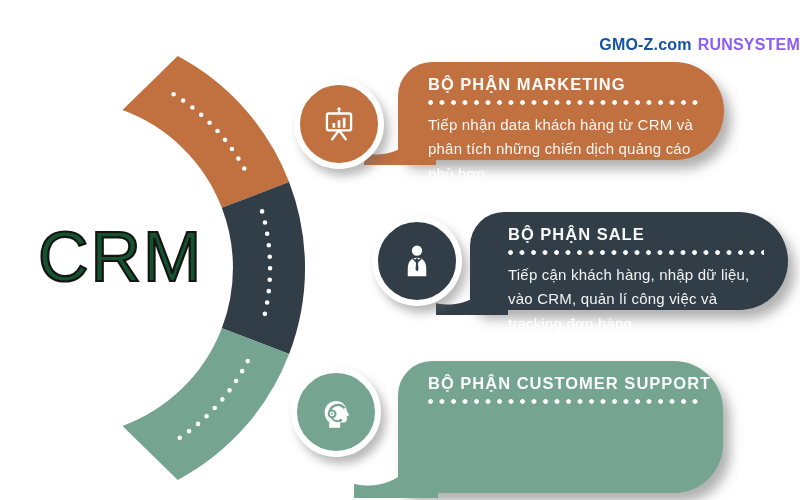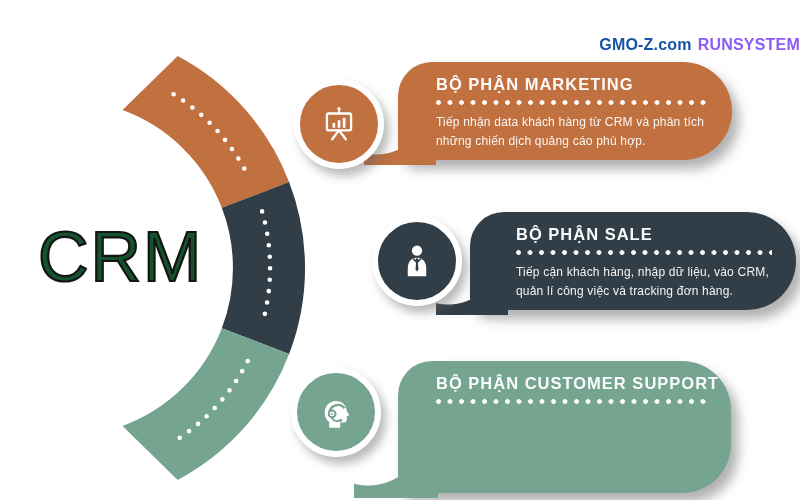--- a/index.html
+++ b/index.html
@@ -31,21 +31,21 @@
 
   
   .card{
     position:absolute;color:#fff;
     box-shadow:7px 9px 12px rgba(100,100,100,0.5);
   }
   .card .inner{position:relative;z-index:1;}
   .card.orange{--c:#C1703F;background:var(--c);}
   .card.navy  {--c:#323E47;background:var(--c);}
   .card.teal  {--c:#75A491;background:var(--c);}
-  .card{border-radius:34px 49px 49px 12px;padding-left:8px;}
+  .card{border-radius:34px 49px 49px 12px;}
   .tail{
     position:absolute;left:-34px;bottom:-5px;width:72px;height:58px;z-index:0;
     background:radial-gradient(circle 54px at 12px -6px, rgba(0,0,0,0) 53px, var(--c) 54px);
   }
   .tail.big{left:-44px;width:84px;height:62px;
     background:radial-gradient(circle 58px at 14px -8px, rgba(0,0,0,0) 57px, var(--c) 58px);}
 
   .card1{left:398px;top:62px;width:326px;height:98px;}
   .card2{left:470px;top:212px;width:318px;height:98px;}
   .card3{left:398px;top:361px;width:325px;height:132px;}
@@ -55,21 +55,21 @@
   .card-title{
     font-size:16.5px;letter-spacing:1px;font-weight:600;
     color:rgba(255,255,255,0.97);margin:0 0 6px 0;white-space:nowrap;
   }
   .dots-sep{
     height:5px;margin-bottom:8px;
     background-image:radial-gradient(circle 2.3px at 2.5px 2.5px, #ffffff 2.1px, rgba(255,255,255,0) 2.5px);
     background-size:11.5px 5px;background-repeat:repeat-x;
   }
   .card-desc{
-    font-size:12px;line-height:1.62;letter-spacing:0.2px;
+    font-size:15px;line-height:1.62;letter-spacing:0.2px;
     color:rgba(255,255,255,0.94);margin:0;
   }
   .card1 .card-desc,.card3 .card-desc{max-width:272px;}
   .card2 .card-desc{max-width:302px;}
 
   
   .icon-circle{
     position:absolute;width:78px;height:78px;border-radius:50%;
     border:6px solid #ffffff;display:flex;align-items:center;justify-content:center;
     box-shadow:5px 7px 10px rgba(100,100,100,0.45);z-index:2;

